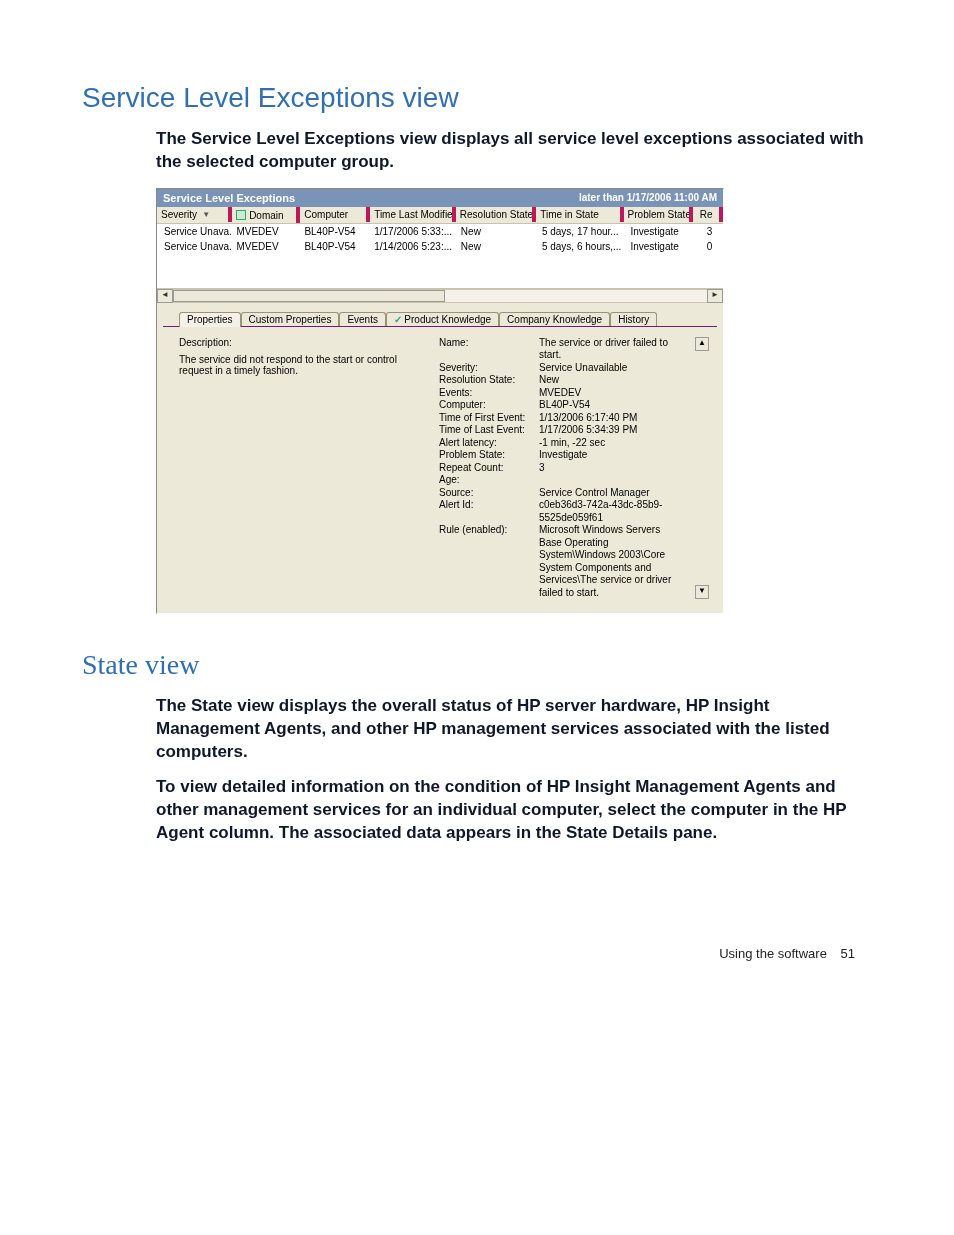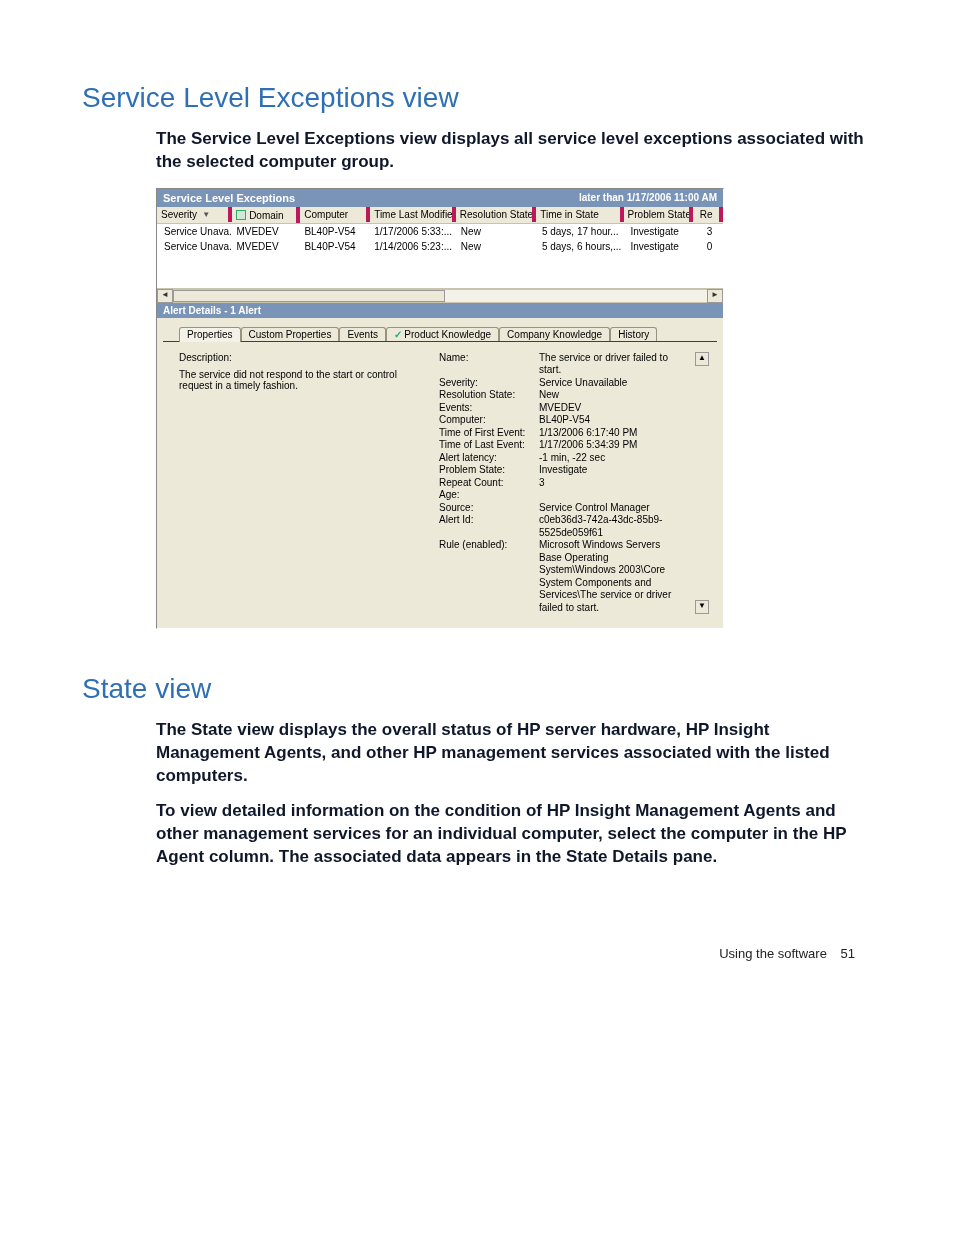--- a/index.html
+++ b/index.html
@@ -16,21 +16,21 @@
     box-sizing: border-box;
     padding: 82px 82px 0 82px;
   }
   h2.section {
     font-family: "Trebuchet MS", "Segoe UI", Arial, sans-serif;
     font-weight: 300;
     font-size: 28px;
     color: #2f6fb3;
     margin: 0 0 14px 0;
   }
-  h2.section.state { margin-top: 44px; }
+  h2.section.state { margin-top: 35px; font-family: Liberation Serif, serif; }
   .body-text {
     font-size: 17px;
     line-height: 1.35;
     margin: 0 0 12px 74px;
     color: #0f172a;
     font-weight: bold;
   }
   
   .screenshot {
     margin: 14px 12px 0 74px;
@@ -239,21 +239,20 @@
     </div>
 
     <div class="hscroll">
       <div class="btn">◄</div>
       <div class="track">
           <div class="thumb"></div>
         </div>
       <div class="btn">►</div>
     </div>
 
-    <div class="details-head">Alert Details - 1 Alert</div>
 
     <div class="details-body">
       <div class="tabs">
         <div class="tab active">Properties</div>
         <div class="tab">Custom Properties</div>
         <div class="tab">Events</div>
         <div class="tab"><span class="chk">✓</span><span>Product Knowledge</span></div>
         <div class="tab">Company Knowledge</div>
         <div class="tab">History</div>
       </div>

